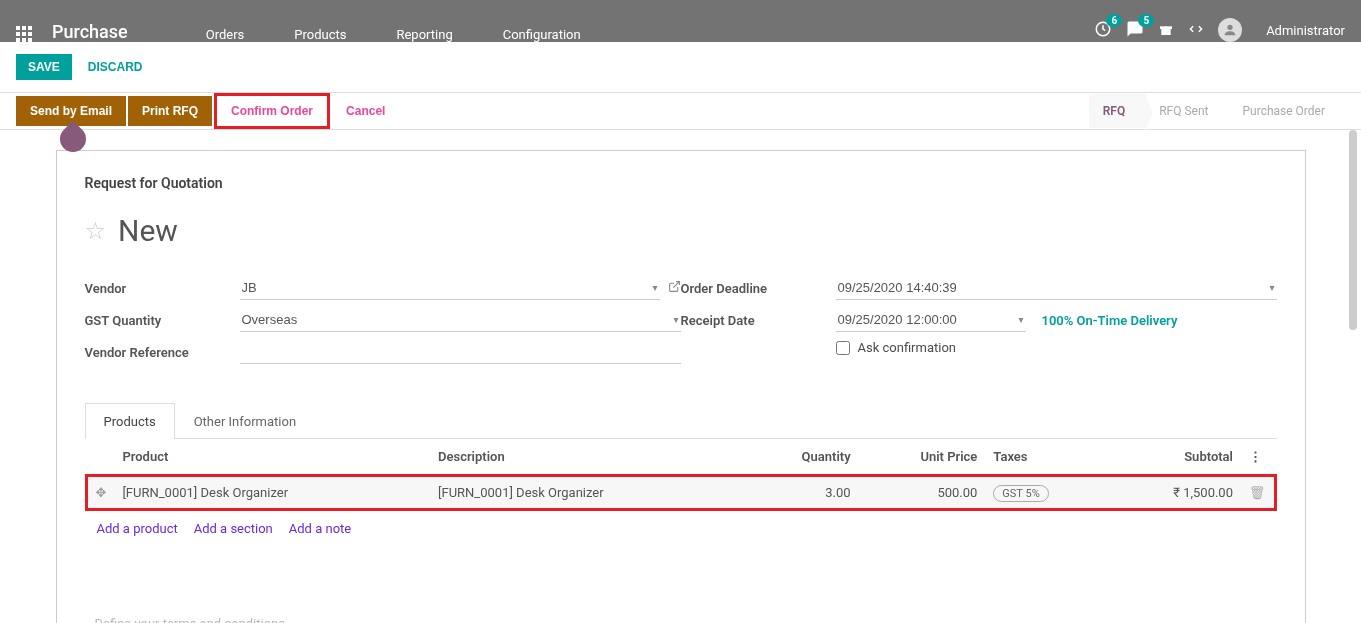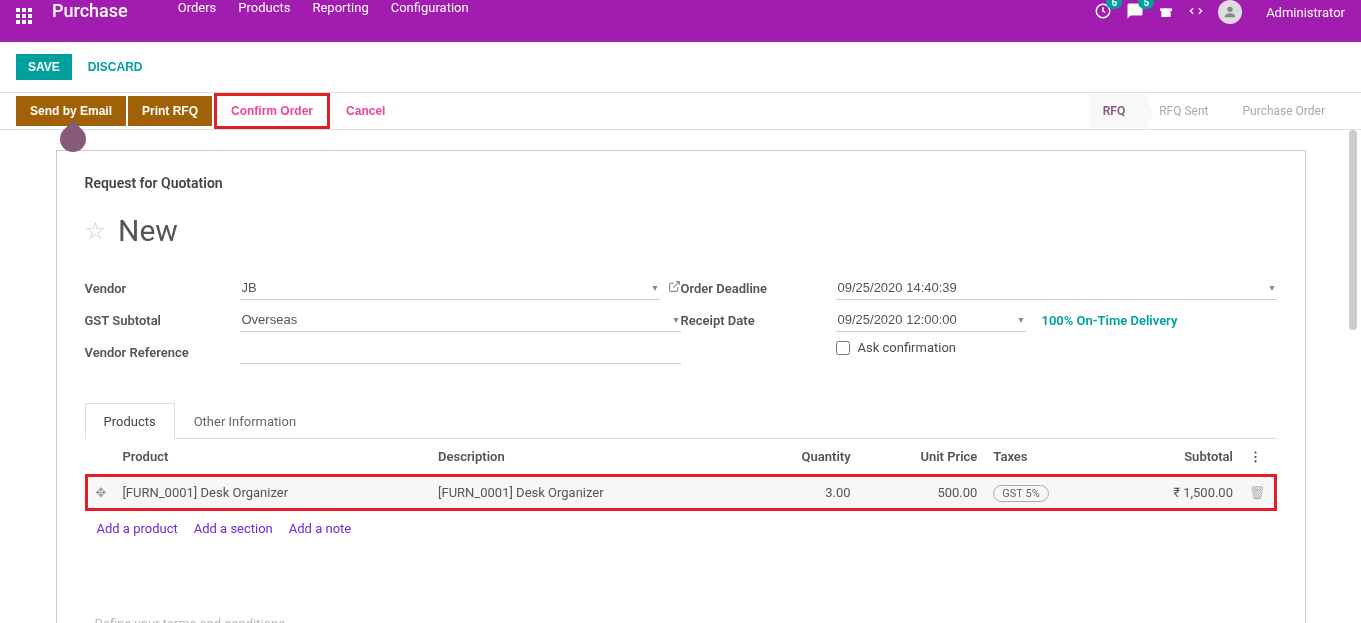--- a/index.html
+++ b/index.html
@@ -1,24 +1,24 @@
 <!DOCTYPE html>
 <html><head>
 <meta charset="utf-8">
 <style>
 * { box-sizing: border-box; margin: 0; padding: 0; }
 body { font-family: -apple-system, BlinkMacSystemFont, "Segoe UI", Roboto, sans-serif; font-size: 13px; color: #4c4c4c; background: #fff; }
 
-.topbar { background: #a21caf; height: 42px; display: flex; align-items: flex-start; padding: 0 16px; color: #fff; }
+.topbar { background: #737373; height: 42px; display: flex; align-items: flex-end; padding: 0 16px; color: #fff; }
 .apps-icon { margin-right: 20px; cursor: pointer; }
 .apps-grid { display: inline-grid; grid-template-columns: repeat(3, 4px); grid-template-rows: repeat(3, 4px); gap: 2px; }
 .apps-grid span { background: #fff; width: 4px; height: 4px; }
 .app-title { font-size: 18px; font-weight: 500; margin-right: 50px; }
 .nav-menu { display: flex; gap: 22px; }
-.nav-item { color: #fff; font-size: 13px; cursor: pointer; }
+.nav-item { color: #fff; font-size: 13px; cursor: pointer; margin-left: 28px; }
 .topbar-right { margin-left: auto; display: flex; align-items: center; gap: 14px; }
 .tb-icon { position: relative; color: #fff; cursor: pointer; }
 .badge-g { position: absolute; top: -6px; right: -10px; background: #00a09d; color: #fff; font-size: 10px; padding: 1px 5px; border-radius: 8px; font-weight: 600; }
 .user-sec { display: flex; align-items: center; gap: 24px; }
 .avatar { width: 24px; height: 24px; background: #ddd; border-radius: 50%; display: flex; align-items: center; justify-content: center; }
 
 .view-hdr { padding: 12px 16px 0; background: #fff; }
 .breadcrumb { font-size: 18px; margin-bottom: 10px; }
 .bc-link { color: #00a09d; cursor: pointer; }
 .bc-sep { color: #999; margin: 0 4px; }
@@ -182,21 +182,21 @@
             <input class="field-input" value="JB" style="">
             <span class="caret-ic">▾</span>
           </div>
           <span class="ext-link">
             <svg width="13" height="13" viewBox="0 0 24 24" fill="none" stroke="#888" stroke-width="2">
                 <path d="M18 13v6a2 2 0 01-2 2H5a2 2 0 01-2-2V8a2 2 0 012-2h6M15 3h6v6M10 14L21 3"></path>
               </svg>
           </span>
         </div>
         <div class="form-row2">
-          <div class="form-label">GST Subtotal</div>
+          <div class="form-label">GST Quantity</div>
           <div class="form-field">
             <input class="field-input" value="Overseas" style="">
             <span class="caret-ic">▾</span>
           </div>
         </div>
         <div class="form-row2">
           <div class="form-label">Vendor Reference</div>
           <div class="form-field">
             <input class="field-input" value="" style="">
           </div>

